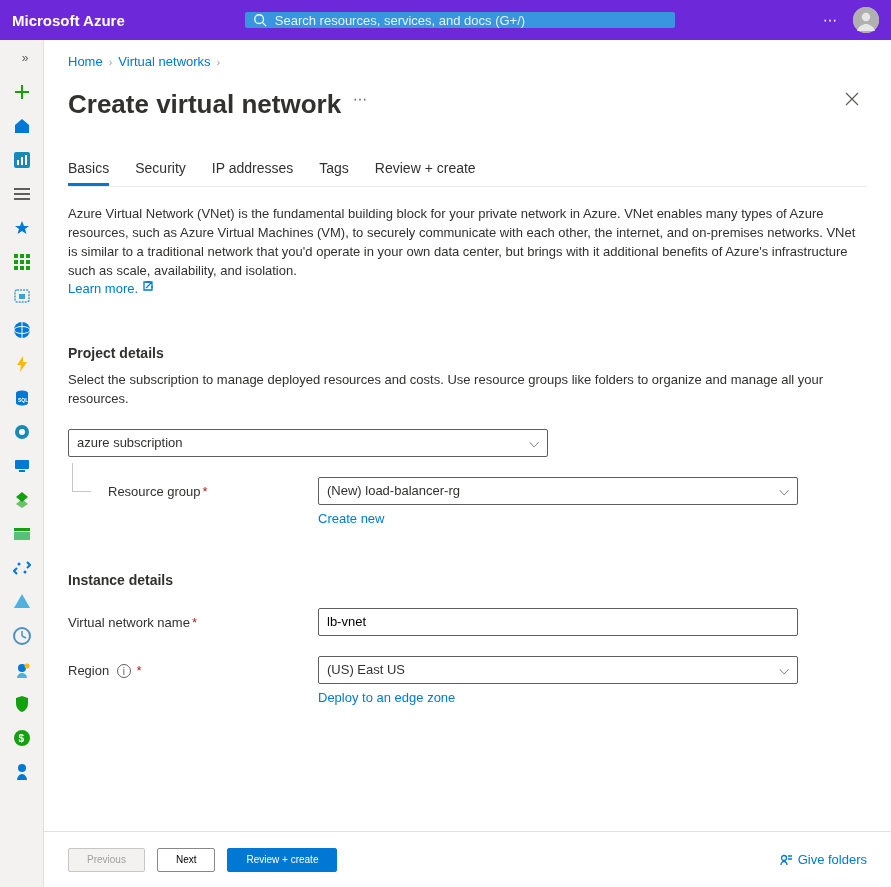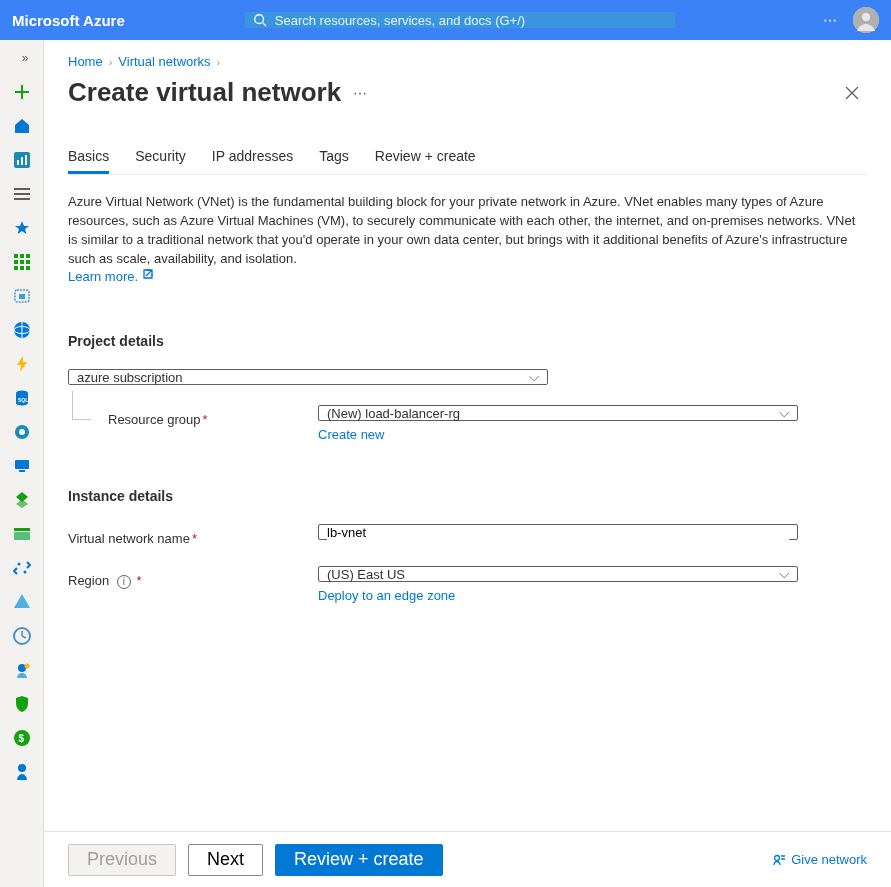--- a/index.html
+++ b/index.html
@@ -1,19 +1,19 @@
 <!DOCTYPE html>
 <html><head>
 <meta charset="utf-8">
 <style>
 * { box-sizing: border-box; margin: 0; padding: 0; font-family: "Segoe UI", Arial, sans-serif; }
 body { width: 891px; height: 887px; overflow: hidden; background: #fff; font-size: 13px; color: #323130; }
 
 
-.topbar { height: 40px; background: #3b82f6; display: flex; align-items: center; padding: 0 12px; color: #fff; }
+.topbar { height: 40px; background: #6d28d9; display: flex; align-items: center; padding: 0 12px; color: #fff; }
 .topbar .brand { font-size: 15px; font-weight: 600; margin-right: 120px; }
 .topbar .search { flex: 0 0 430px; height: 16px; background: #3996de; border-radius: 2px; display: flex; align-items: center; padding: 0 8px; color: #fff; }
 .topbar .search svg { width: 14px; height: 14px; margin-right: 8px; }
 .topbar .search input { flex: 1; background: transparent; border: none; outline: none; color: #fff; font-size: 13px; }
 .topbar .search input::placeholder { color: #e6f2fb; }
 .topbar .spacer { flex: 1; }
 .topbar .more { margin-right: 14px; letter-spacing: 2px; font-size: 14px; }
 .topbar .avatar { width: 26px; height: 26px; border-radius: 50%; background: #c4c4c4; display: flex; align-items: center; justify-content: center; }
 .topbar .avatar svg { width: 26px; height: 26px; }
 
@@ -23,50 +23,50 @@
 .leftnav .nav-item { width: 24px; height: 24px; display: flex; align-items: center; justify-content: center; cursor: pointer; }
 .leftnav .expand { align-self: flex-end; margin-right: 6px; color: #605e5c; font-size: 12px; }
 
 .main { flex: 1; position: relative; display: flex; flex-direction: column; }
 .content { flex: 1; padding: 14px 24px 0 24px; overflow: auto; }
 .breadcrumb { font-size: 13px; color: #605e5c; display: flex; align-items: center; gap: 6px; }
 .breadcrumb a { color: #0078d4; text-decoration: none; }
 .breadcrumb .chev { color: #a19f9d; font-size: 11px; }
 
 .page-head { display: flex; align-items: center; margin-top: 8px; }
-.page-title { font-size: 26px; font-weight: 600; }
+.page-title { font-size: 26px; font-weight: 600; margin-top: 12px; }
 .page-title-dots { margin-left: 12px; color: #605e5c; letter-spacing: 2px; font-size: 14px;}
 .close-x { margin-left: auto; font-size: 18px; color: #605e5c; cursor: pointer; padding: 4px 8px; }
 
 .tabs { display: flex; gap: 26px; margin-top: 40px; border-bottom: 1px solid #edebe9; }
 .tab { padding: 0 0 7px 0; font-size: 14px; color: #323130; cursor: pointer; border-bottom: 2px solid transparent; }
 .tab.active { border-bottom: 3px solid #0078d4; color:#323130; font-weight:400;}
 
 .intro { margin-top: 18px; font-size: 13px; line-height: 1.45; color: #323130; }
 .intro .learn { color: #0078d4; text-decoration: none; display: inline-flex; gap: 4px; }
 
 .section-h { font-weight: 600; font-size: 14px; margin-top: 46px; }
 .section-p { margin-top: 10px; font-size: 13px; line-height: 1.45; }
 
 .form-row { display: flex; align-items: flex-start; margin-top: 20px; }
 .form-row .label-col { width: 250px; padding-top: 7px; font-size: 13px; }
 .form-row .label-col .req { color: #a4262c; margin-left: 2px; }
 .form-row .ctrl-col { flex: 0 0 480px; }
 .form-row.indent .label-col { padding-left: 40px; position: relative; }
 .form-row.indent .label-col::before { content:""; position:absolute; left:4px; top:-14px; width:18px; height:28px; border-left:1px solid #c8c6c4; border-bottom:1px solid #c8c6c4; }
 
-.select-box, .text-box { width: 100%; height: 16px; border: 1px solid #605e5c; border-radius: 2px; display: flex; align-items: center; padding: 0 8px; font-size: 13px; background: #fff; position: relative; }
+.select-box, .text-box { width: 100%; height: 28px; border: 1px solid #605e5c; border-radius: 2px; display: flex; align-items: center; padding: 0 8px; font-size: 13px; background: #fff; position: relative; }
 .select-box .chev-d { margin-left: auto; color: #605e5c; }
 .text-box input { border: none; outline: none; width: 100%; font-size: 13px; }
 .sublink { color: #0078d4; font-size: 13px; text-decoration: none; display: inline-block; margin-top: 6px; }
 
 .info-icon { display:inline-flex; width:14px; height:14px; border:1px solid #605e5c; border-radius:50%; align-items:center; justify-content:center; font-size:10px; margin-left:4px; color:#605e5c;}
 
 .footer { height: 56px; border-top: 1px solid #e1dfdd; display: flex; align-items: center; padding: 0 24px; gap: 12px; background:#fff;}
-.btn { height: 32px; padding: 0 18px; border-radius: 2px; font-size: 18px; cursor: pointer; border: 1px solid #8a8886; background: #fff; }
+.btn { height: 24px; padding: 0 18px; border-radius: 2px; font-size: 10px; cursor: pointer; border: 1px solid #8a8886; background: #fff; }
 .btn.disabled { color: #a19f9d; border-color: #c8c6c4; background: #f3f2f1; }
 .btn.primary { background: #0078d4; color: #fff; border-color: #0078d4; }
 .feedback { margin-left: auto; color: #0078d4; font-size: 13px; display: flex; align-items: center; gap: 5px; cursor: pointer; }
 
 svg { display: block; }
 </style>
 </head>
 <body>
 
 <div class="topbar">
@@ -268,20 +268,21 @@
         <a href="#" class="learn">
           <span>Learn more.</span>
           <svg width="12" height="12" viewBox="0 0 12 12">
               <path d="M4 2h6v6M10 2L4 8" stroke="#0078d4" stroke-width="1.3" fill="none"></path>
               <path d="M8 2H2v8h8V6" stroke="#0078d4" stroke-width="1.3" fill="none"></path>
             </svg>
         </a>
       </div>
 
       <div class="section-h">Project details</div>
+      <div class="section-p">Select the subscription to manage deployed resources and costs. Use resource groups like folders to organize and manage all your resources.</div>
 
       <div class="form-row">
         <div class="ctrl-col">
           <div class="select-box">
             <span>azure subscription</span>
             <span class="chev-d">⌵</span>
           </div>
         </div>
       </div>
 
@@ -330,17 +331,17 @@
     <div class="footer">
       <button class="btn disabled">Previous</button>
       <button class="btn">Next</button>
       <button class="btn primary">Review + create</button>
       <div class="feedback">
         <svg width="14" height="14" viewBox="0 0 14 14">
             <circle cx="5" cy="5" r="2.5" fill="none" stroke="#0078d4" stroke-width="1.3"></circle>
             <path d="M2 12c0-2 1.5-3.5 3-3.5s3 1.5 3 3.5" fill="none" stroke="#0078d4" stroke-width="1.3"></path>
             <path d="M9 3h4M9 6h4" stroke="#0078d4" stroke-width="1.3"></path>
           </svg>
-        <span>Give network</span>
+        <span>Give folders</span>
       </div>
     </div>
   </div>
 </div>
 
 </body></html>

